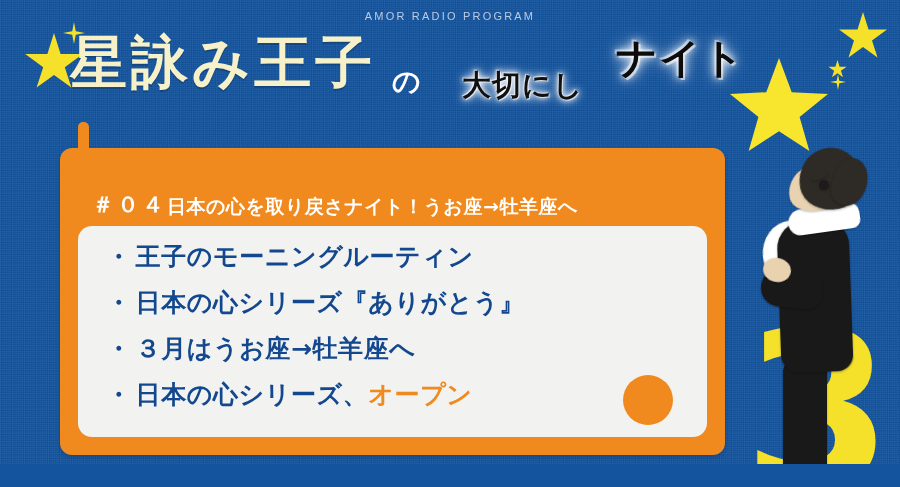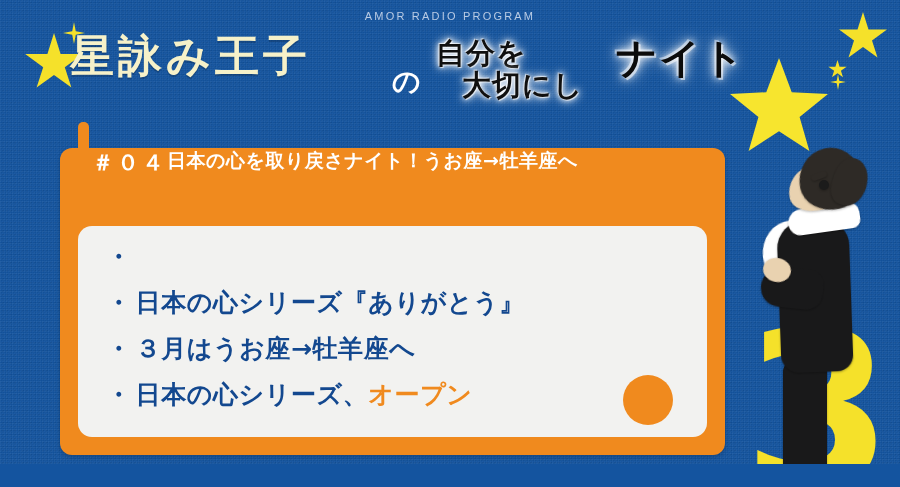--- a/index.html
+++ b/index.html
@@ -39,21 +39,21 @@
     clip-path:polygon(50% 0%,58% 42%,100% 50%,58% 58%,50% 100%,42% 58%,0% 50%,42% 42%);
   }
 
   
   .eyebrow{
     position:absolute;left:0;right:0;top:10px;text-align:center;
     color:#b9cbe4;font-size:11px;letter-spacing:2.2px;font-weight:400;
   }
   .title-main{
     position:absolute;left:70px;top:34px;
-    font-size:44px;line-height:1;font-weight:700;color:#f6f1c9;
+    font-size:57px;line-height:1;font-weight:700;color:#f6f1c9;
     letter-spacing:4px;
     font-family:"DejaVu Sans","Liberation Sans",sans-serif;
     text-shadow:0 2px 0 rgba(0,0,0,.18);
     white-space:nowrap;
   }
   .title-no{
     position:absolute;left:392px;top:63px;
     font-size:28px;font-weight:700;color:#ffffff;
     font-family:"DejaVu Sans","Liberation Sans",sans-serif;
   }
@@ -83,21 +83,21 @@
     position:absolute;left:60px;top:148px;width:665px;height:307px;
     background:#f08a1e;border-radius:12px;
     box-shadow:0 2px 4px rgba(0,0,0,.18);
   }
   .card-tab{
     position:absolute;left:18px;top:-26px;width:11px;height:34px;
     background:#f08a1e;border-radius:5px 5px 0 0;
   }
   .ep-head{
     position:absolute;left:0;top:0;width:100%;height:72px;
-    display:flex;align-items:flex-start;
+    display:flex;align-items:flex-end;
   }
   .ep-num{
     color:#ffffff;font-weight:700;font-size:22px;letter-spacing:3px;
     margin-left:32px;font-family:"DejaVu Sans","Liberation Sans",sans-serif;
   }
   .ep-title{
     color:#ffffff;font-weight:700;font-size:19px;letter-spacing:.5px;
     font-family:"DejaVu Sans","Liberation Sans",sans-serif;
     white-space:nowrap;
   }
@@ -190,21 +190,20 @@
   <div class="star6" style="left:24px;top:33px;width:60px;height:60px;"></div>
   <div class="star4" style="left:63px;top:22px;width:22px;height:22px;"></div>
   <div class="star6" style="left:838px;top:12px;width:50px;height:50px;"></div>
   <div class="star6" style="left:828px;top:60px;width:19px;height:19px;"></div>
   <div class="star5" style="left:730px;top:58px;width:98px;height:95px;z-index:2;"></div>
   <div class="star4" style="left:830px;top:74px;width:16px;height:16px;"></div>
 
   <div class="eyebrow">AMOR RADIO PROGRAM</div>
   <div class="title-main">星詠み王子</div>
   <div class="title-no">の</div>
-  <div class="sub-a">自分を</div>
   <div class="sub-b">大切にし</div>
   <div class="title-night">ナイト</div>
 
   <div class="char">
     <div class="big3">3</div>
     <div class="c-part leg"></div>
     <div class="c-part shoe"></div>
     <div class="c-part shirt"></div>
     <div class="c-part torso"></div>
     <div class="c-part arm"></div>
@@ -224,20 +223,21 @@
       <span class="ep-num">＃０４</span>
       <span class="ep-title">日本の心を取り戻さナイト！うお座→牡羊座へ</span>
     </div>
 
     <div class="panel">
       <div class="dot-accent"></div>
       <div class="bullets">
 
         <div class="bullet">
           <span class="bdot">・</span>
+          <span>王子のモーニングルーティン</span>
         </div>
 
         <div class="bullet">
           <span class="bdot">・</span>
           <span>日本の心シリーズ『ありがとう』</span>
         </div>
 
         <div class="bullet">
           <span class="bdot">・</span>
           <span>３月はうお座→牡羊座へ</span>

